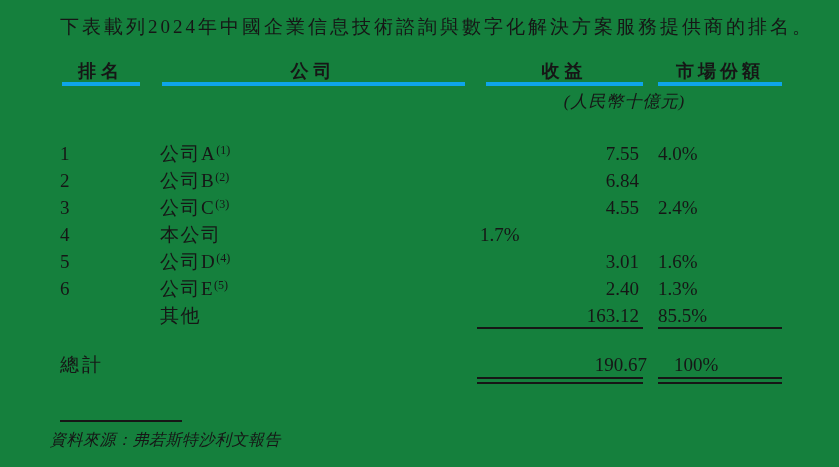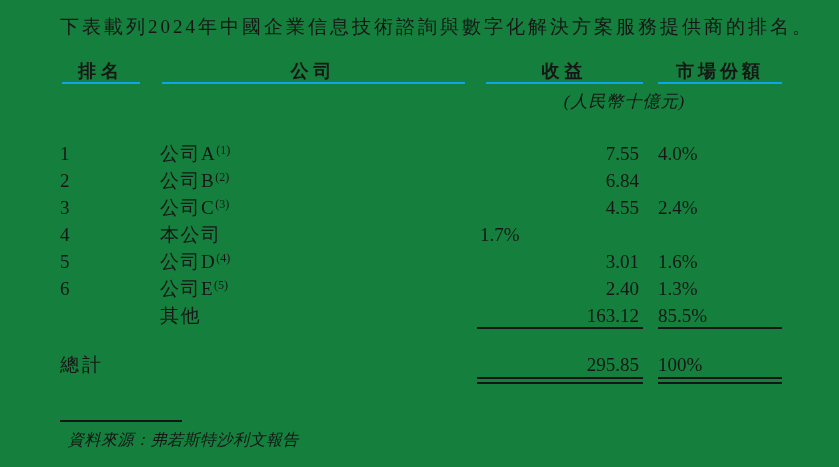--- a/index.html
+++ b/index.html
@@ -34,21 +34,21 @@
     display: flex;
     align-items: flex-end;
   }
   .th {
     font-size: 18px;
     font-weight: bold;
     letter-spacing: 5px;
     text-align: center;
     line-height: 22px;
     height: 22px;
-    border-bottom: 2px solid #0ea5e9;
+    border-bottom: 4px solid #0ea5e9;
     box-sizing: content-box;
   }
   .th-rank    { margin-left: 2px;  width: 78px;  }
   .th-company { margin-left: 22px; width: 303px; }
   .th-revenue { margin-left: 21px; width: 157px; }
   .th-share   { margin-left: 15px; width: 124px; letter-spacing: 4px; }
   .unit-row {
     position: absolute;
     left: 546px;
     top: 90px;
@@ -104,20 +104,21 @@
   }
   
   .total-row {
     position: absolute;
     left: 60px;
     top: 351px;
     display: flex;
     height: 27px;
     line-height: 27px;
     font-size: 19px;
+    gap: 8px;
   }
   .cell-total-label {
     width: 405px;
     letter-spacing: 3px;
   }
   .double-rule {
     position: absolute;
     height: 3px;
     border-top: 2px solid #161616;
     border-bottom: 2px solid #161616;
@@ -127,21 +128,21 @@
   
   .footnote-rule {
     position: absolute;
     left: 60px;
     top: 420px;
     width: 122px;
     border-top: 2px solid #161616;
   }
   .source-line {
     position: absolute;
-    left: 68px;
+    left: 50px;
     top: 430px;
     font-style: italic;
     font-size: 16px;
     letter-spacing: 0.5px;
   }
 </style>
 </head>
 <body>
 
 <div class="page">
@@ -203,21 +204,21 @@
       <div class="cell cell-rank"></div>
       <div class="cell cell-company"><span>其他</span><sup></sup></div>
       <div class="cell cell-revenue">163.12</div>
       <div class="cell cell-share">85.5%</div>
     </div>
 
   </div>
 
   <div class="total-row">
     <div class="cell cell-total-label">總計</div>
-    <div class="cell cell-revenue">295.85</div>
+    <div class="cell cell-revenue">190.67</div>
     <div class="cell cell-share">100%</div>
   </div>
 
   <div class="double-rule double-rule-revenue"></div>
   <div class="double-rule double-rule-share"></div>
 
   <div class="footnote-rule"></div>
   <div class="source-line">資料來源：弗若斯特沙利文報告</div>
 
 </div>

